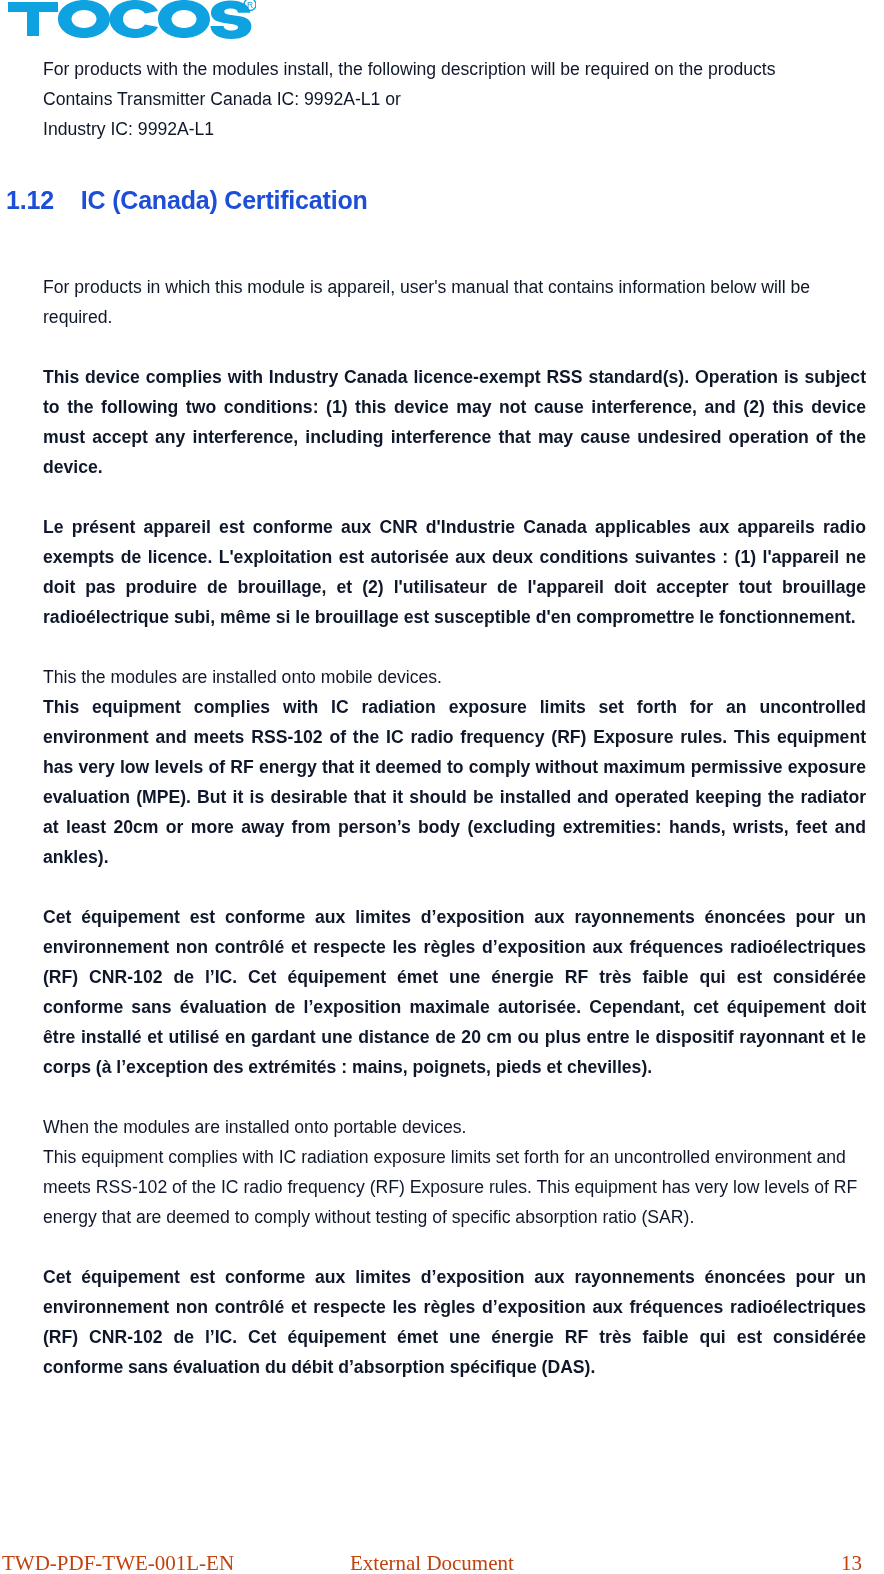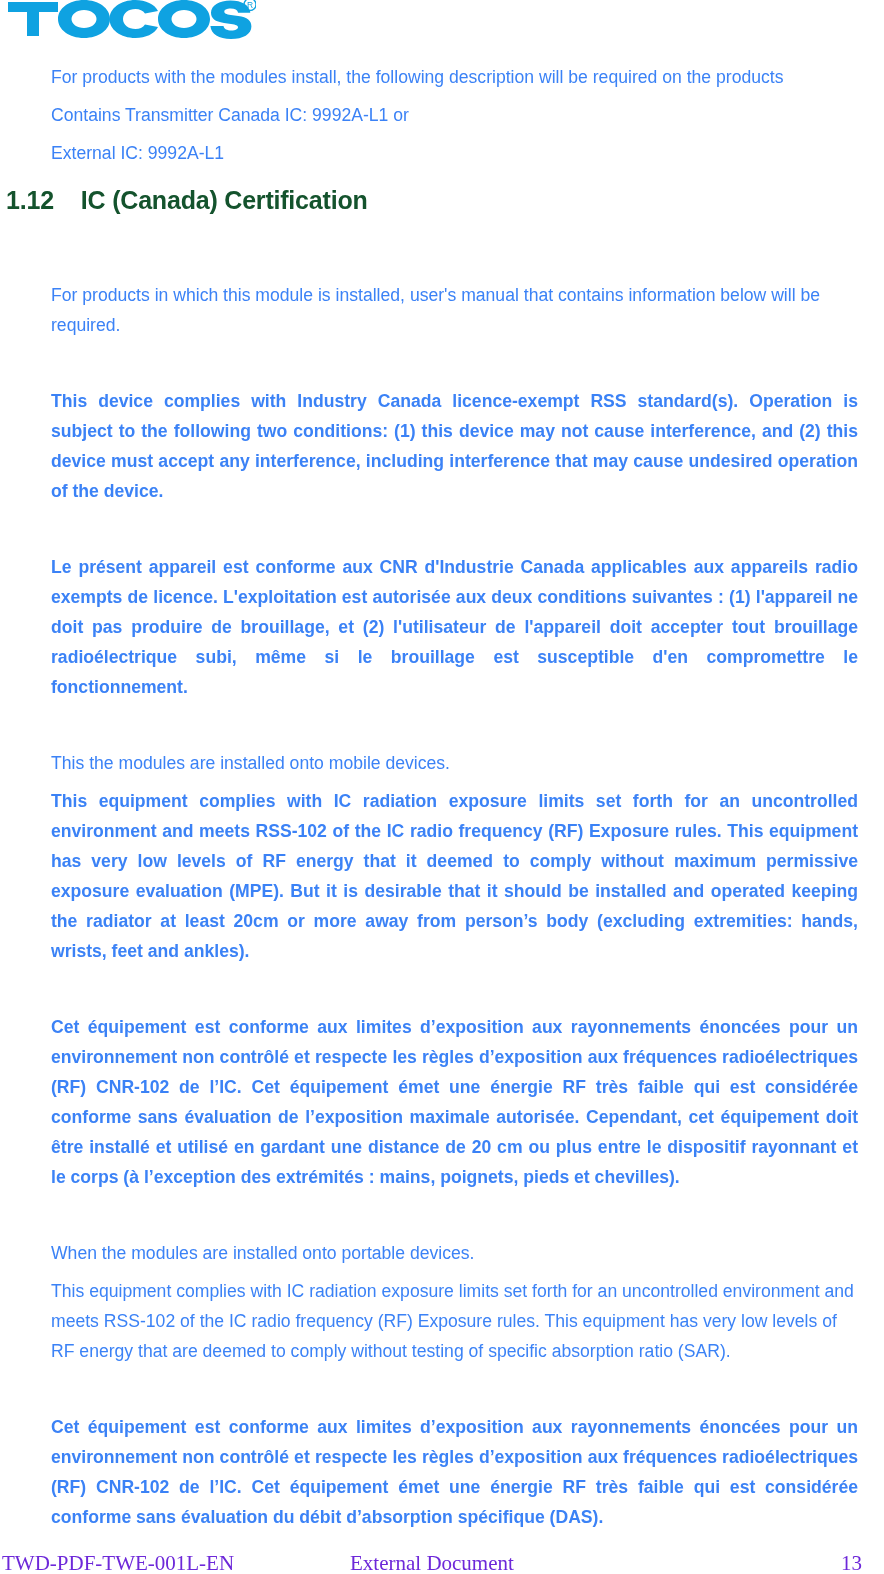--- a/index.html
+++ b/index.html
@@ -33,58 +33,58 @@
   .content {
     position: absolute;
     left: 43px;
     top: 54px;
     width: 823px;
   }
 
   .para {
     font-size: 17.6px;
     line-height: 30px;
-    margin: 8px;
-    color: #3b82f6;
+    margin: 0;
+    color: #0f172a;
     letter-spacing: 0px;
   }
   .para.justify { text-align: justify; text-justify: inter-word; font-weight: bold; }
   .para.left { text-align: left; }
 
   .spacer { height: 30px; }
 
   
   .heading {
     position: absolute;
     left: 6px;
     top: 186px;
     font-size: 25px;
     font-weight: bold;
     letter-spacing: -0.2px;
     white-space: pre;
-    color: #14532d;
+    color: #1d4ed8;
   }
 
   .block-after-heading {
     position: absolute;
     left: 43px;
     top: 272px;
     width: 823px;
   }
 
   
   .footer {
     position: absolute;
     left: 0;
     bottom: 0px;
     width: 884px;
     height: 40px;
     font-family: "Liberation Serif", serif;
     font-size: 21px;
-    color: #6d28d9;
+    color: #c2410c;
   }
   .footer-left {
     position: absolute;
     left: 2px;
     bottom: -2px;
     white-space: nowrap;
   }
   .footer-center {
     position: absolute;
     left: 350px;
@@ -125,28 +125,28 @@
       <g fill="#0FA2E1">
         <circle cx="244" cy="6.5" r="6" fill="none" stroke="#0FA2E1" stroke-width="1.4"></circle>
         <text x="244" y="10" font-family="'Liberation Sans', sans-serif" font-size="8.5" text-anchor="middle" fill="#0FA2E1">R</text>
       </g>
     </svg>
   </div>
 
   <div class="content">
     <p class="para left">For products with the modules install, the following description will be required on the products</p>
     <p class="para left">Contains Transmitter Canada IC: 9992A-L1 or</p>
-    <p class="para left">External IC: 9992A-L1</p>
+    <p class="para left">Industry IC: 9992A-L1</p>
   </div>
 
   <div class="heading">1.12    IC (Canada) Certification</div>
 
   <div class="block-after-heading">
 
-    <p class="para left">For products in which this module is installed, user's manual that contains information below will be required.</p>
+    <p class="para left">For products in which this module is appareil, user's manual that contains information below will be required.</p>
     <div class="spacer"></div>
 
     <p class="para justify">This device complies with Industry Canada licence-exempt RSS standard(s). Operation is subject to the following two conditions: (1) this device may not cause interference, and (2) this device must accept any interference, including interference that may cause undesired operation of the device.</p>
     <div class="spacer"></div>
 
     <p class="para justify">Le présent appareil est conforme aux CNR d'Industrie Canada applicables aux appareils radio exempts de licence. L'exploitation est autorisée aux deux conditions suivantes : (1) l'appareil ne doit pas produire de brouillage, et (2) l'utilisateur de l'appareil doit accepter tout brouillage radioélectrique subi, même si le brouillage est susceptible d'en compromettre le fonctionnement.</p>
     <div class="spacer"></div>
 
     <p class="para left">This the modules are installed onto mobile devices.</p>
     <p class="para justify">This equipment complies with IC radiation exposure limits set forth for an uncontrolled environment and meets RSS-102 of the IC radio frequency (RF) Exposure rules. This equipment has very low levels of RF energy that it deemed to comply without maximum permissive exposure evaluation (MPE). But it is desirable that it should be installed and operated keeping the radiator at least 20cm or more away from person’s body (excluding extremities: hands, wrists, feet and ankles).</p>

